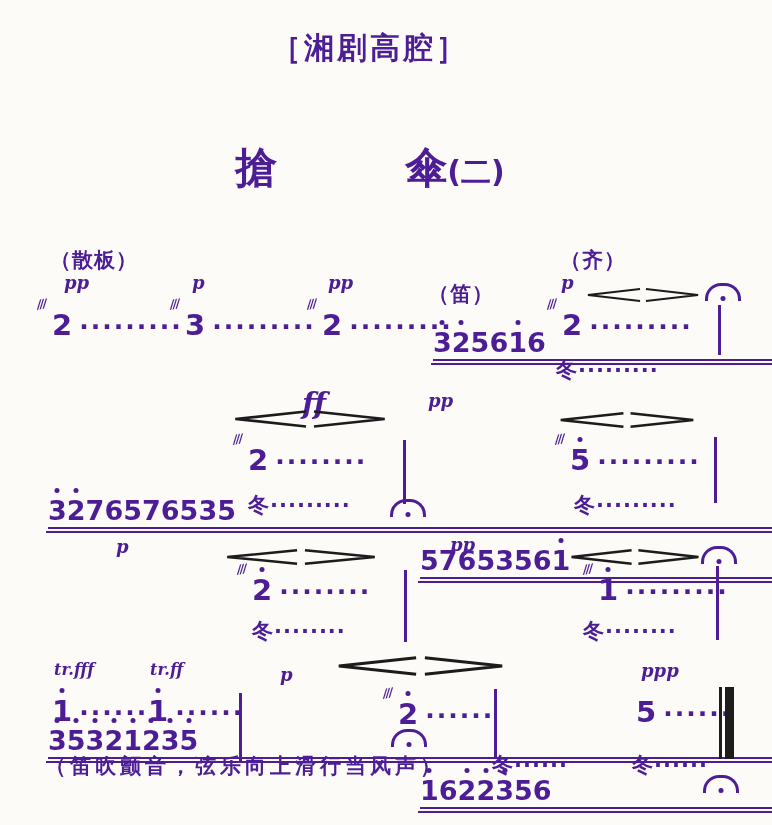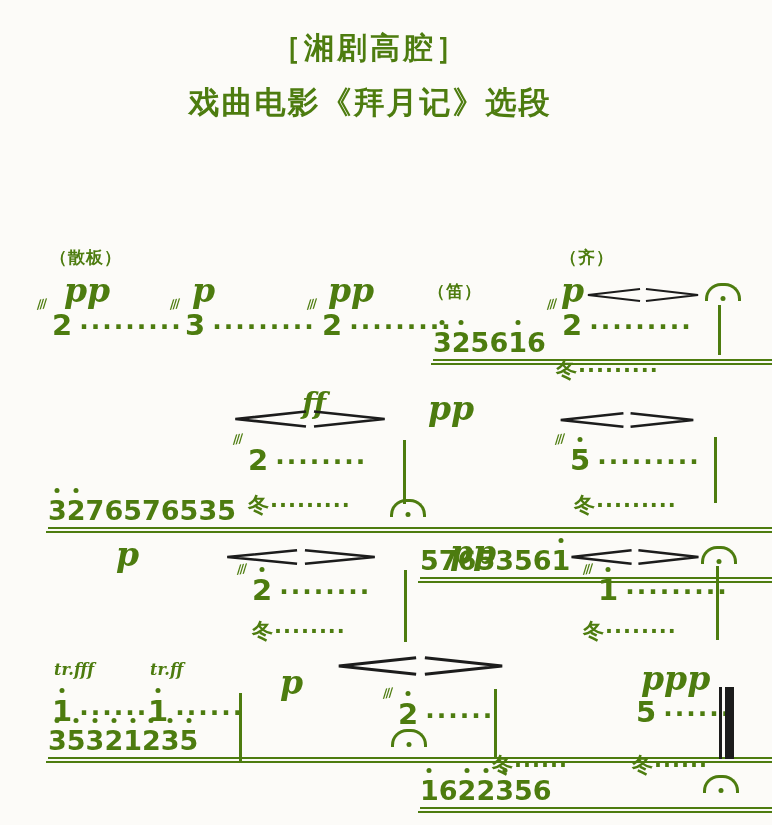--- a/index.html
+++ b/index.html
@@ -1,31 +1,31 @@
 <!DOCTYPE html>
 <html><head>
 <meta charset="utf-8">
 <style>
   html,body{margin:0;padding:0}
   .page{
     position:relative;width:772px;height:825px;background:#fcfbf8;
-    color:#4d7c0f;font-family:"DejaVu Sans","Liberation Sans",sans-serif;
+    color:#4c1d95;font-family:"DejaVu Sans","Liberation Sans",sans-serif;
     overflow:hidden;
   }
   .abs{position:absolute}
   .center{left:0;width:740px;text-align:center}
   .genre{font-size:30px;font-weight:bold;letter-spacing:3px}
   .film{font-size:31px;font-weight:bold;letter-spacing:2px}
   .tchar{font-size:42px;font-weight:bold}
   .tnum{font-size:30px;font-weight:bold}
   .tgap{display:inline-block;width:128px}
   .keylab{font-size:22px;font-weight:bold}
   .keyval{font-family:"DejaVu Serif","Liberation Serif",serif;font-size:26px;font-weight:bold;margin-left:14px}
-  .lab{font-size:17px;font-weight:bold;letter-spacing:1px}
-  .dyn{font-family:"DejaVu Serif","Liberation Serif",serif;font-style:italic;font-weight:bold;font-size:33px;line-height:1;white-space:nowrap}
+  .lab{font-size:21px;font-weight:bold;letter-spacing:1px}
+  .dyn{font-family:"DejaVu Serif","Liberation Serif",serif;font-style:italic;font-weight:bold;font-size:18px;line-height:1;white-space:nowrap}
   .dyn.big{font-size:29px}
   .dyn.tr{font-size:16px}
   .note{font-size:29px;font-weight:bold;line-height:1;white-space:nowrap}
   .run{font-size:27px;font-weight:bold;line-height:1;white-space:nowrap;letter-spacing:0}
   .nd .d,.run .d{display:inline-block;position:relative;text-align:center;min-width:15px}
   .note .nd .d{min-width:17px}
   .d.hi::after{content:"";position:absolute;top:-9px;left:50%;transform:translateX(-50%);
     width:5px;height:5px;border-radius:50%;background:currentColor}
   .u2{padding-bottom:3px;border-bottom:2.5px solid currentColor;position:relative}
   .u2::after{content:"";position:absolute;left:-2px;right:-2px;bottom:-6px;height:2.5px;background:currentColor}
@@ -40,21 +40,23 @@
   .drum{font-size:21px;font-weight:bold;letter-spacing:1px;white-space:nowrap}
   .cap{font-size:21px;font-weight:bold;letter-spacing:4px;white-space:nowrap}
   svg.hp path{fill:none;stroke:#1c1c1c;stroke-width:2.2}
 </style>
 </head>
 <body>
 
 <div class="page">
 
   <div class="abs center genre" style="top:28px">［湘剧高腔］</div>
-  <div class="abs center film" style="top:82px">戏曲电影《拜月记》选段</div>
+  <div class="abs center" style="top:140px">
+    <span class="tchar">搶</span><span class="tgap"></span><span class="tchar">傘</span><span class="tnum">(二)</span>
+  </div>
 
   <div class="abs lab" style="left:50px;top:246px">（散板）</div>
   <div class="abs lab" style="left:560px;top:246px">（齐）</div>
 
   <div class="abs dyn" style="left:64px;top:274px">pp</div>
   <div class="abs dyn" style="left:192px;top:274px">p</div>
   <div class="abs dyn" style="left:328px;top:274px">pp</div>
   <div class="abs lab" style="left:428px;top:280px">（笛）</div>
   <div class="abs dyn" style="left:561px;top:274px">p</div>
 
@@ -161,16 +163,17 @@
   <div class="abs dyn" style="left:641px;top:662px">ppp</div>
   <div class="abs note" style="left:636px;top:698px">
     <span class="nd"><span class="d">5</span></span><span class="leader">······</span>
   </div>
 
   <div class="abs" style="left:719px;top:687px;width:15px;height:72px">
     <div style="position:absolute;left:0;top:0;bottom:0;width:3px;background:#1c1c1c"></div>
     <div style="position:absolute;left:6px;top:0;bottom:0;width:9px;background:#1c1c1c"></div>
   </div>
 
+  <div class="abs cap" style="left:45px;top:752px">（笛吹颤音，弦乐向上滑行当风声）</div>
   <div class="abs drum" style="left:492px;top:751px">冬······</div>
   <div class="abs drum" style="left:632px;top:751px">冬······</div>
 
 </div>
 
 </body></html>

